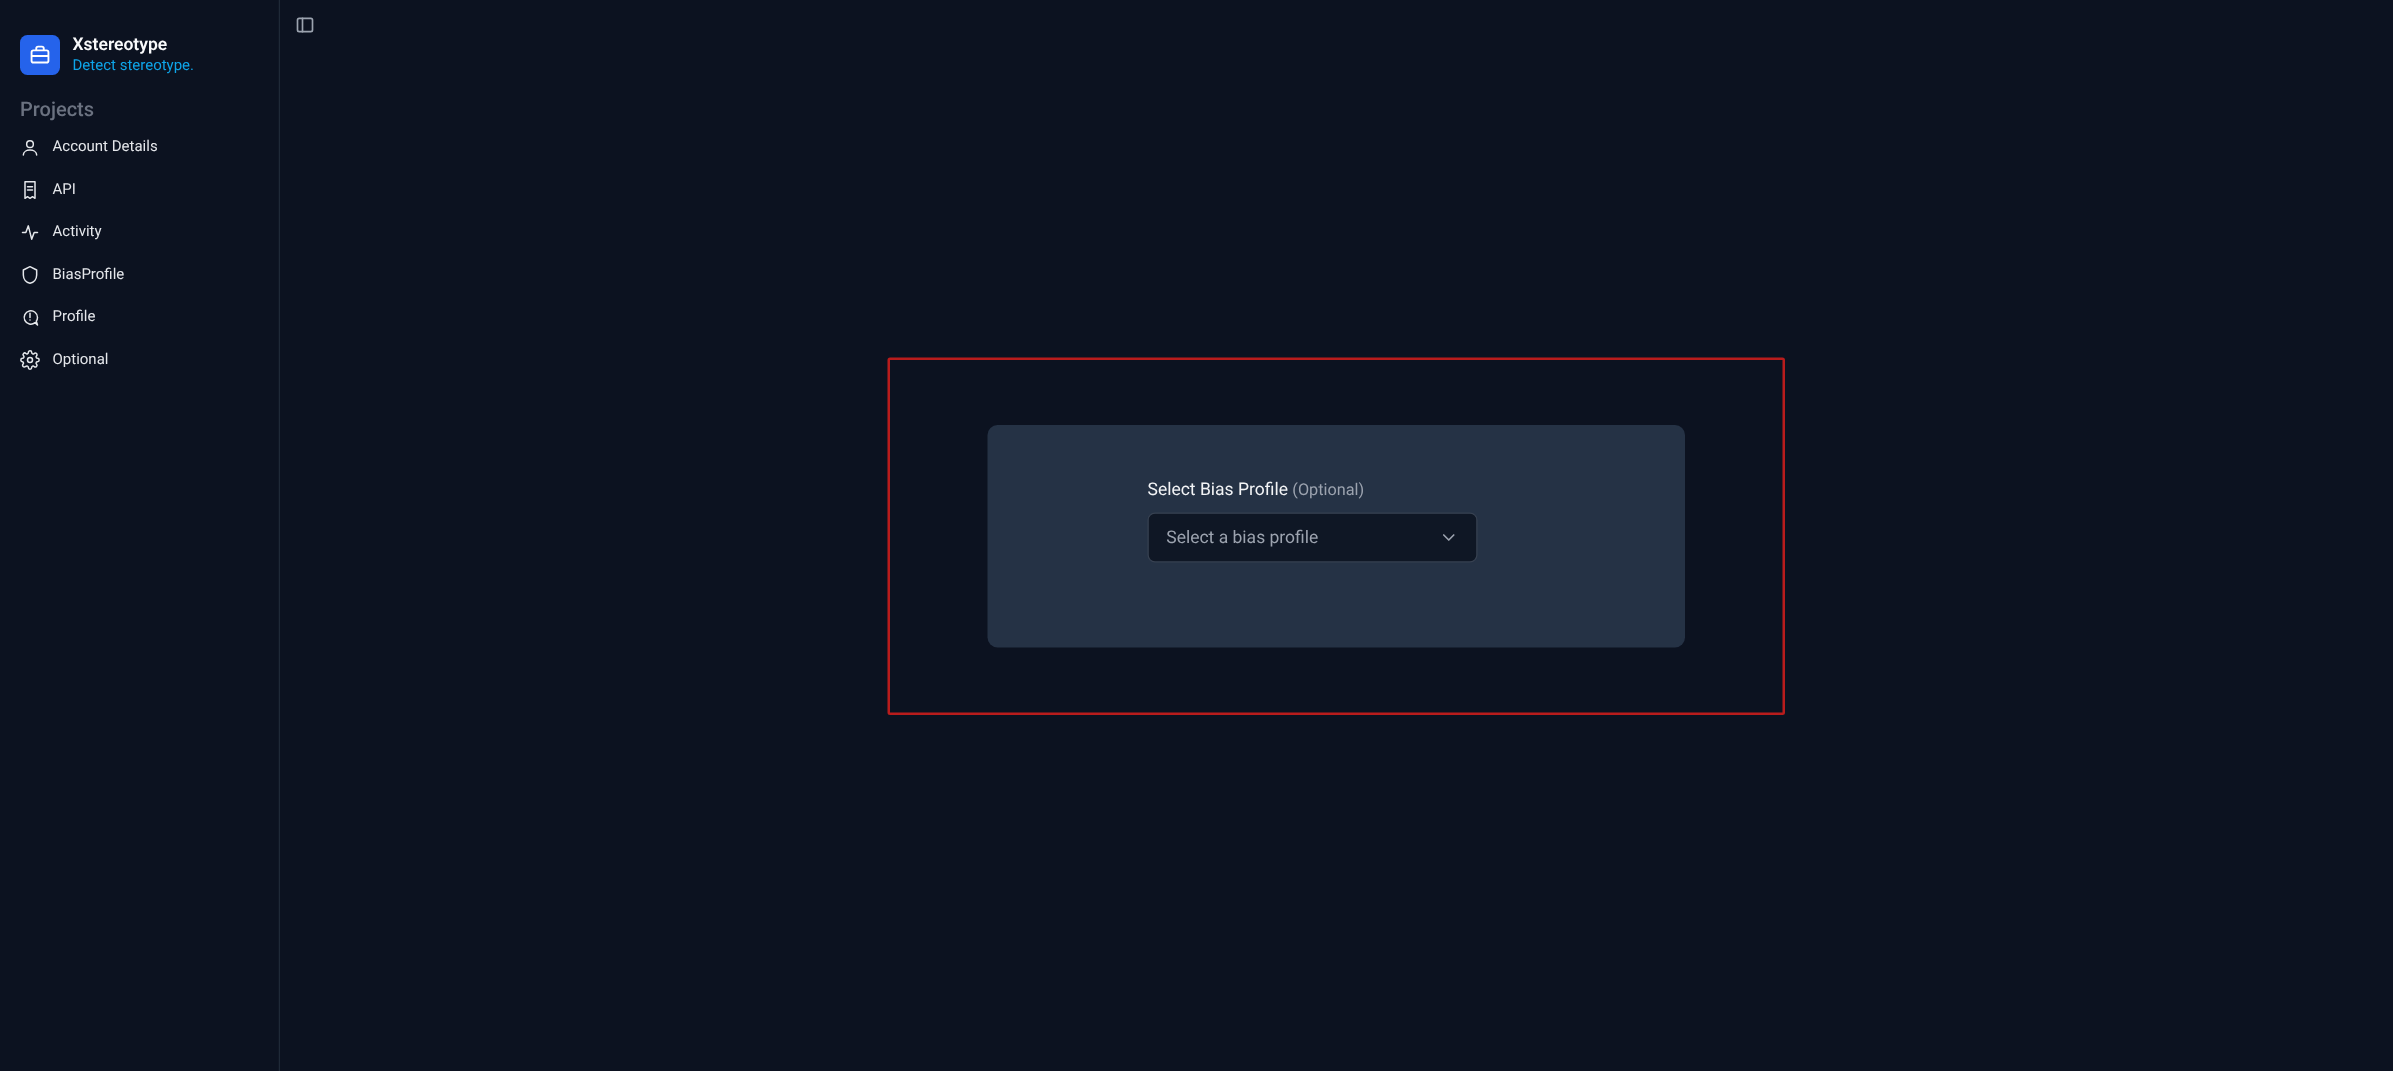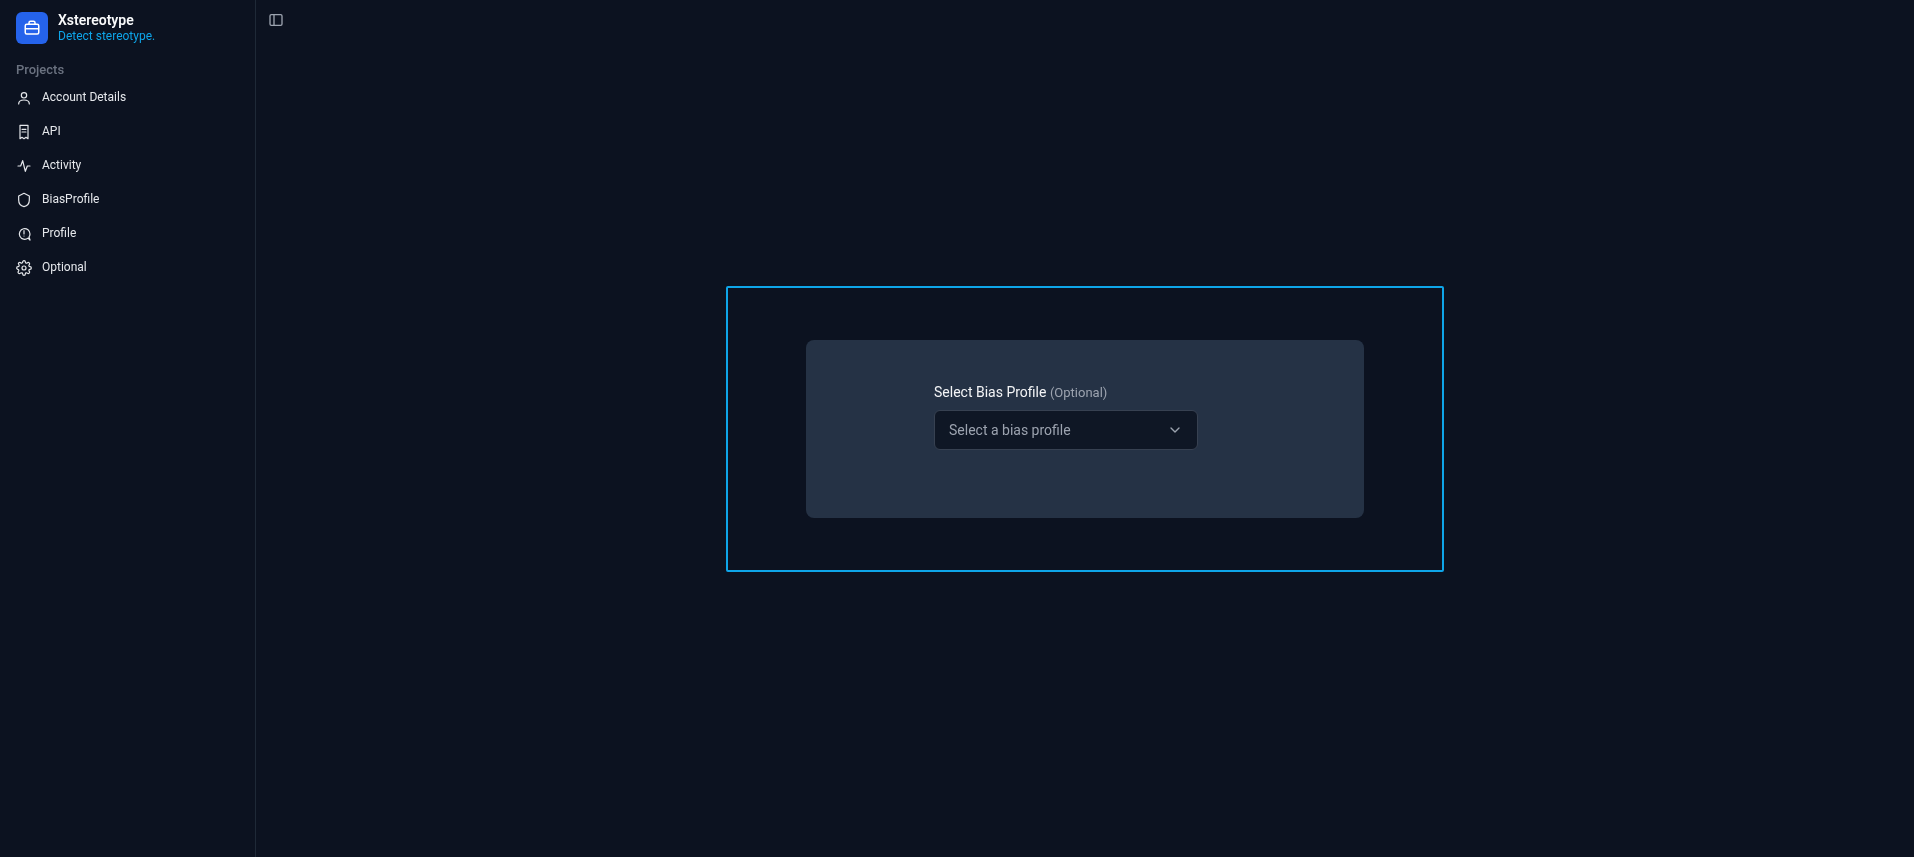--- a/index.html
+++ b/index.html
@@ -10,25 +10,25 @@
     body {
       font-family: -apple-system, BlinkMacSystemFont, "Segoe UI", Roboto, Helvetica, Arial, sans-serif;
       background: #0c1220;
       color: #e5e7eb;
       width: 1914px;
       height: 857px;
       overflow: hidden;
       display: flex;
     }
     .sidebar {
-      width: 256px;
+      width: 224px;
       height: 100%;
       background: #0c1220;
       border-right: 1px solid #1f2937;
-      padding: 8px 0;
+      padding: 24px 0;
       flex-shrink: 0;
     }
     .brand-row {
       display: flex;
       align-items: center;
       gap: 10px;
       padding: 4px 16px 12px 16px;
     }
     .brand-logo {
       width: 32px;
@@ -53,21 +53,21 @@
       color: #f9fafb;
       line-height: 1.2;
     }
     .brand-text .subtitle {
       font-size: 12px;
       color: #0ea5e9;
       line-height: 1.2;
     }
     .section-label {
       padding: 6px 16px 4px 16px;
-      font-size: 13px;
+      font-size: 16px;
       color: #6b7280;
       font-weight: 500;
     }
     .sidebar-item {
       display: flex;
       align-items: flex-start;
       gap: 10px;
       padding: 9px 16px;
       font-size: 12px;
       color: #e5e7eb;
@@ -117,21 +117,21 @@
       stroke-linecap: round;
       stroke-linejoin: round;
     }
     .center-wrap {
       position: absolute;
       top: 50%;
       left: 50%;
       transform: translate(-50%, -50%);
     }
     .highlight-box {
-      border: 2px solid #0ea5e9;
+      border: 2px solid #b91c1c;
       padding: 52px 78px;
       border-radius: 2px;
     }
     .card {
       width: 558px;
       background: #253245;
       border-radius: 8px;
       padding: 44px 128px;
     }
     .field-label {

